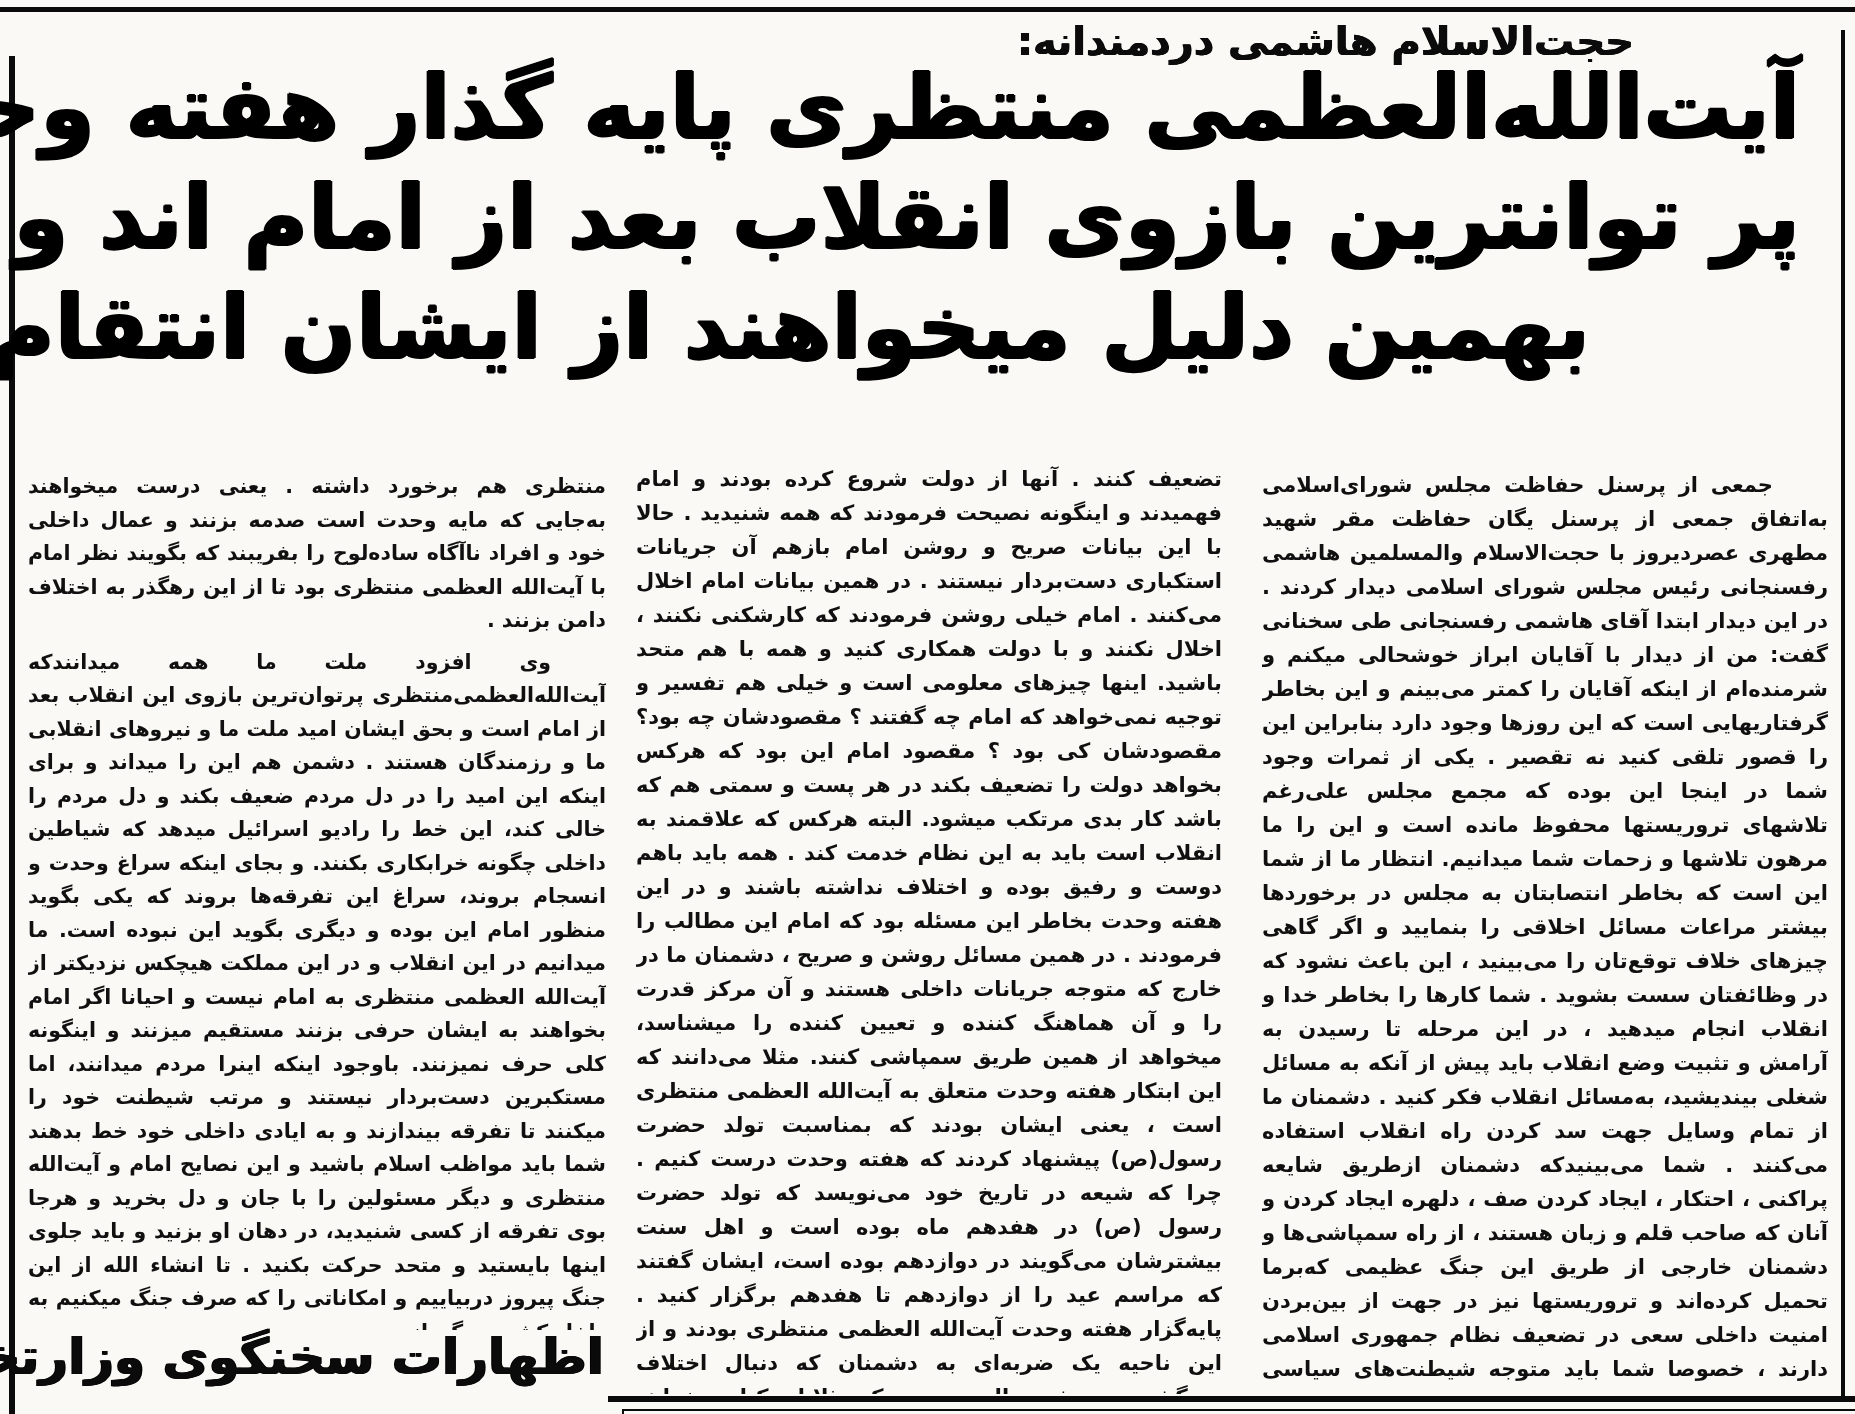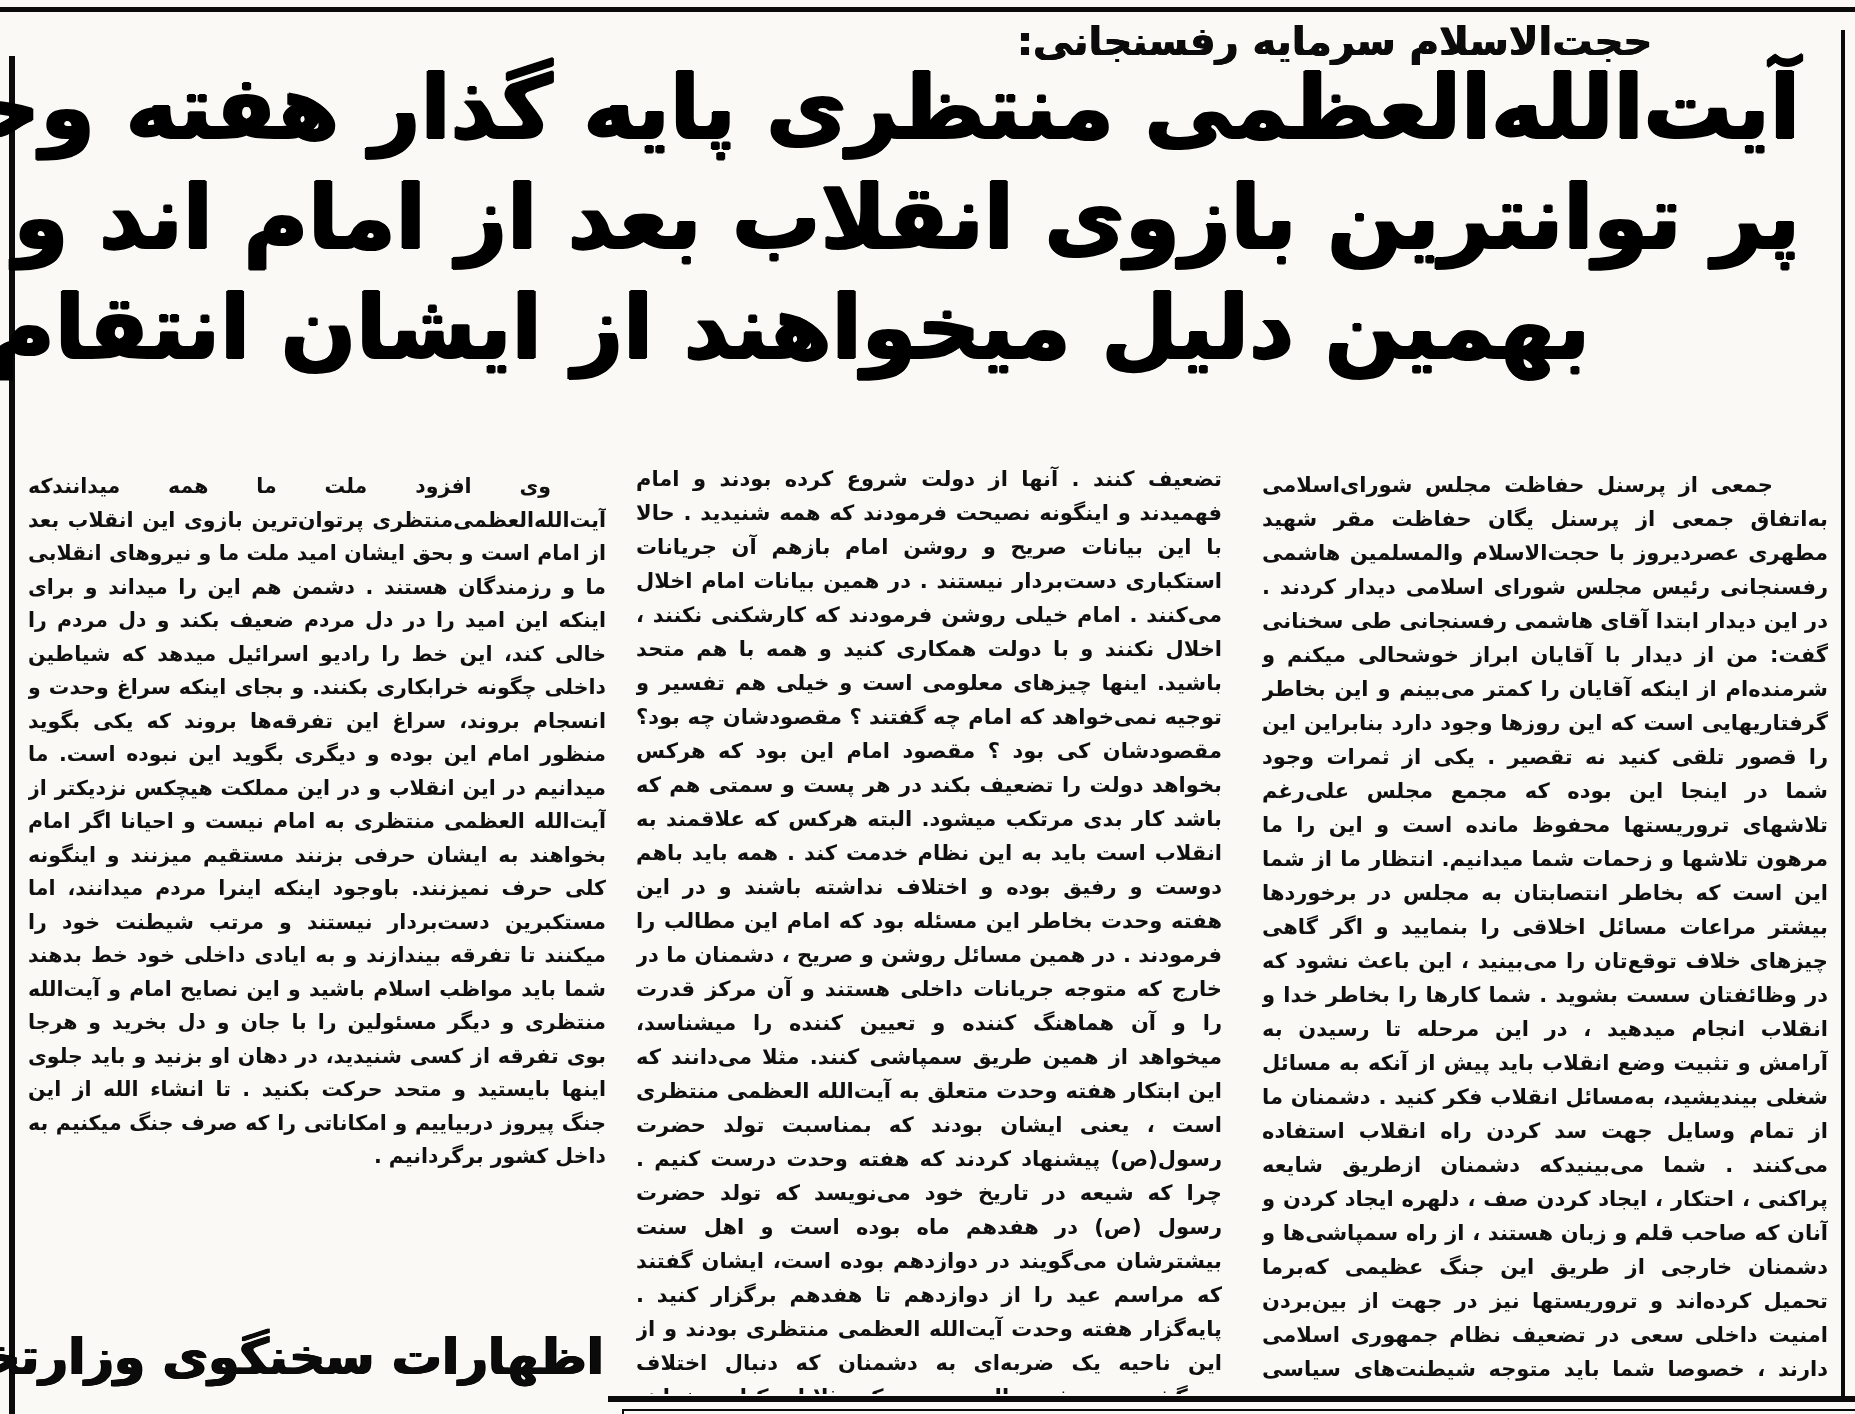--- a/index.html
+++ b/index.html
@@ -90,35 +90,36 @@
 </style>
 </head>
 <body>
 
 <div class="page">
 
   <div class="rule-top"></div>
   <div class="rule-left"></div>
   <div class="rule-right"></div>
 
-  <div class="kicker" lang="fa" dir="rtl">حجت‌الاسلام سرمایه رفسنجانی:</div>
+  <div class="kicker" lang="fa" dir="rtl">حجت‌الاسلام هاشمی دردمندانه:</div>
 
   <div class="hl hl1" lang="fa" dir="rtl">آیت‌الله‌العظمی منتظری پایه گذار هفته وحدت و</div>
   <div class="hl hl2" lang="fa" dir="rtl">پر توانترین بازوی انقلاب بعد از امام اند و دشمنان</div>
   <div class="hl hl3" lang="fa" dir="rtl">بهمین دلیل میخواهند از ایشان انتقام بگیرند</div>
 
   <div class="col col-right">
     <p class="indent" lang="fa">جمعی از پرسنل حفاظت مجلس شورای‌اسلامی به‌اتفاق جمعی از پرسنل یگان حفاظت مقر شهید مطهری عصردیروز با حجت‌الاسلام والمسلمین هاشمی رفسنجانی رئیس مجلس شورای اسلامی دیدار کردند . در این دیدار ابتدا آقای هاشمی رفسنجانی طی سخنانی گفت: من از دیدار با آقایان ابراز خوشحالی میکنم و شرمنده‌ام از اینکه آقایان را کمتر می‌بینم و این بخاطر گرفتاریهایی است که این روزها وجود دارد بنابراین این را قصور تلقی کنید نه تقصیر . یکی از ثمرات وجود شما در اینجا این بوده که مجمع مجلس علی‌رغم تلاشهای تروریستها محفوظ مانده است و این را ما مرهون تلاشها و زحمات شما میدانیم. انتظار ما از شما این است که بخاطر انتصابتان به مجلس در برخوردها بیشتر مراعات مسائل اخلاقی را بنمایید و اگر گاهی چیزهای خلاف توقع‌تان را می‌بینید ، این باعث نشود که در وظائفتان سست بشوید . شما کارها را بخاطر خدا و انقلاب انجام میدهید ، در این مرحله تا رسیدن به آرامش و تثبیت وضع انقلاب باید پیش از آنکه به مسائل شغلی بیندیشید، به‌مسائل انقلاب فکر کنید . دشمنان ما از تمام وسایل جهت سد کردن راه انقلاب استفاده می‌کنند . شما می‌بینیدکه دشمنان ازطریق شایعه پراکنی ، احتکار ، ایجاد کردن صف ، دلهره ایجاد کردن و آنان که صاحب قلم و زبان هستند ، از راه سمپاشی‌ها و دشمنان خارجی از طریق این جنگ عظیمی که‌برما تحمیل کرده‌اند و تروریستها نیز در جهت از بین‌بردن امنیت داخلی سعی در تضعیف نظام جمهوری اسلامی دارند ، خصوصا شما باید متوجه شیطنت‌های سیاسی اینها باشید . اینکه امام امت در هفته وحدت برای مردم آنجور دردمندانه صحبت کردند ، نشان از تحریکات وسیعی است که امام متوجه آن می‌شوند و برای خنثی کردن این تحریکات اینگونه نصیحت فرمودند . مراکز مستکبرین ، طرفداران جریانات سوء و سرمایه‌داران به صورتهای مختلف به جان دولت افتاده بودند و به انواع و اقسام حیله می‌خواستند کل نظام را</p>
   </div>
 
   <div class="col col-middle">
     <p lang="fa">تضعیف کنند . آنها از دولت شروع کرده بودند و امام فهمیدند و اینگونه نصیحت فرمودند که همه شنیدید . حالا با این بیانات صریح و روشن امام بازهم آن جریانات استکباری دست‌بردار نیستند . در همین بیانات امام اخلال می‌کنند . امام خیلی روشن فرمودند که کارشکنی نکنند ، اخلال نکنند و با دولت همکاری کنید و همه با هم متحد باشید. اینها چیزهای معلومی است و خیلی هم تفسیر و توجیه نمی‌خواهد که امام چه گفتند ؟ مقصودشان چه بود؟ مقصودشان کی بود ؟ مقصود امام این بود که هرکس بخواهد دولت را تضعیف بکند در هر پست و سمتی هم که باشد کار بدی مرتکب میشود. البته هرکس که علاقمند به انقلاب است باید به این نظام خدمت کند . همه باید باهم دوست و رفیق بوده و اختلاف نداشته باشند و در این هفته وحدت بخاطر این مسئله بود که امام این مطالب را فرمودند . در همین مسائل روشن و صریح ، دشمنان ما در خارج که متوجه جریانات داخلی هستند و آن مرکز قدرت را و آن هماهنگ کننده و تعیین کننده را میشناسد، میخواهد از همین طریق سمپاشی کنند. مثلا می‌دانند که این ابتکار هفته وحدت متعلق به آیت‌الله العظمی منتظری است ، یعنی ایشان بودند که بمناسبت تولد حضرت رسول(ص) پیشنهاد کردند که هفته وحدت درست کنیم . چرا که شیعه در تاریخ خود می‌نویسد که تولد حضرت رسول (ص) در هفدهم ماه بوده است و اهل سنت بیشترشان می‌گویند در دوازدهم بوده است، ایشان گفتند که مراسم عید را از دوازدهم تا هفدهم برگزار کنید . پایه‌گزار هفته وحدت آیت‌الله العظمی منتظری بودند و از این ناحیه یک ضربه‌ای به دشمنان که دنبال اختلاف می‌گشتند زده شد. حال می‌بینیم که مثلا استکبار میخواهد از شخص آقای منتظری بعنوان پایه‌گزار این وحدت انتقام بگیرد ، رادیو اسرائیل و رادیو بی‌بی‌سی و شیطانهای دیگر می‌گویند که آیت‌الله منتظری هم از دولت انتقاد کرده بود ، پس نظر امام و حرفهای امام با آقای</p>
   </div>
 
   <div class="col col-left">
+    <p lang="fa">منتظری هم برخورد داشته . یعنی درست میخواهند به‌جایی که مایه وحدت است صدمه بزنند و عمال داخلی خود و افراد ناآگاه ساده‌لوح را بفریبند که بگویند نظر امام با آیت‌الله العظمی منتظری بود تا از این رهگذر به اختلاف دامن بزنند .</p>
     <p class="indent" lang="fa">وی افزود ملت ما همه میدانندکه آیت‌الله‌العظمی‌منتظری پرتوان‌ترین بازوی این انقلاب بعد از امام است و بحق ایشان امید ملت ما و نیروهای انقلابی ما و رزمندگان هستند . دشمن هم این را میداند و برای اینکه این امید را در دل مردم ضعیف بکند و دل مردم را خالی کند، این خط را رادیو اسرائیل میدهد که شیاطین داخلی چگونه خرابکاری بکنند. و بجای اینکه سراغ وحدت و انسجام بروند، سراغ این تفرقه‌ها بروند که یکی بگوید منظور امام این بوده و دیگری بگوید این نبوده است. ما میدانیم در این انقلاب و در این مملکت هیچکس نزدیکتر از آیت‌الله العظمی منتظری به امام نیست و احیانا اگر امام بخواهند به ایشان حرفی بزنند مستقیم میزنند و اینگونه کلی حرف نمیزنند. باوجود اینکه اینرا مردم میدانند، اما مستکبرین دست‌بردار نیستند و مرتب شیطنت خود را میکنند تا تفرقه بیندازند و به ایادی داخلی خود خط بدهند شما باید مواظب اسلام باشید و این نصایح امام و آیت‌الله منتظری و دیگر مسئولین را با جان و دل بخرید و هرجا بوی تفرقه از کسی شنیدید، در دهان او بزنید و باید جلوی اینها بایستید و متحد حرکت بکنید . تا انشاء الله از این جنگ پیروز دربیاییم و امکاناتی را که صرف جنگ میکنیم به داخل کشور برگردانیم .</p>
 
   </div>
 
   <div class="bottom-heading" lang="fa" dir="rtl">اظهارات سخنگوی وزارتخارجه در</div>
 
   <div class="rule-bottom"></div>
   <div class="box-edge"></div>
 
 </div>

